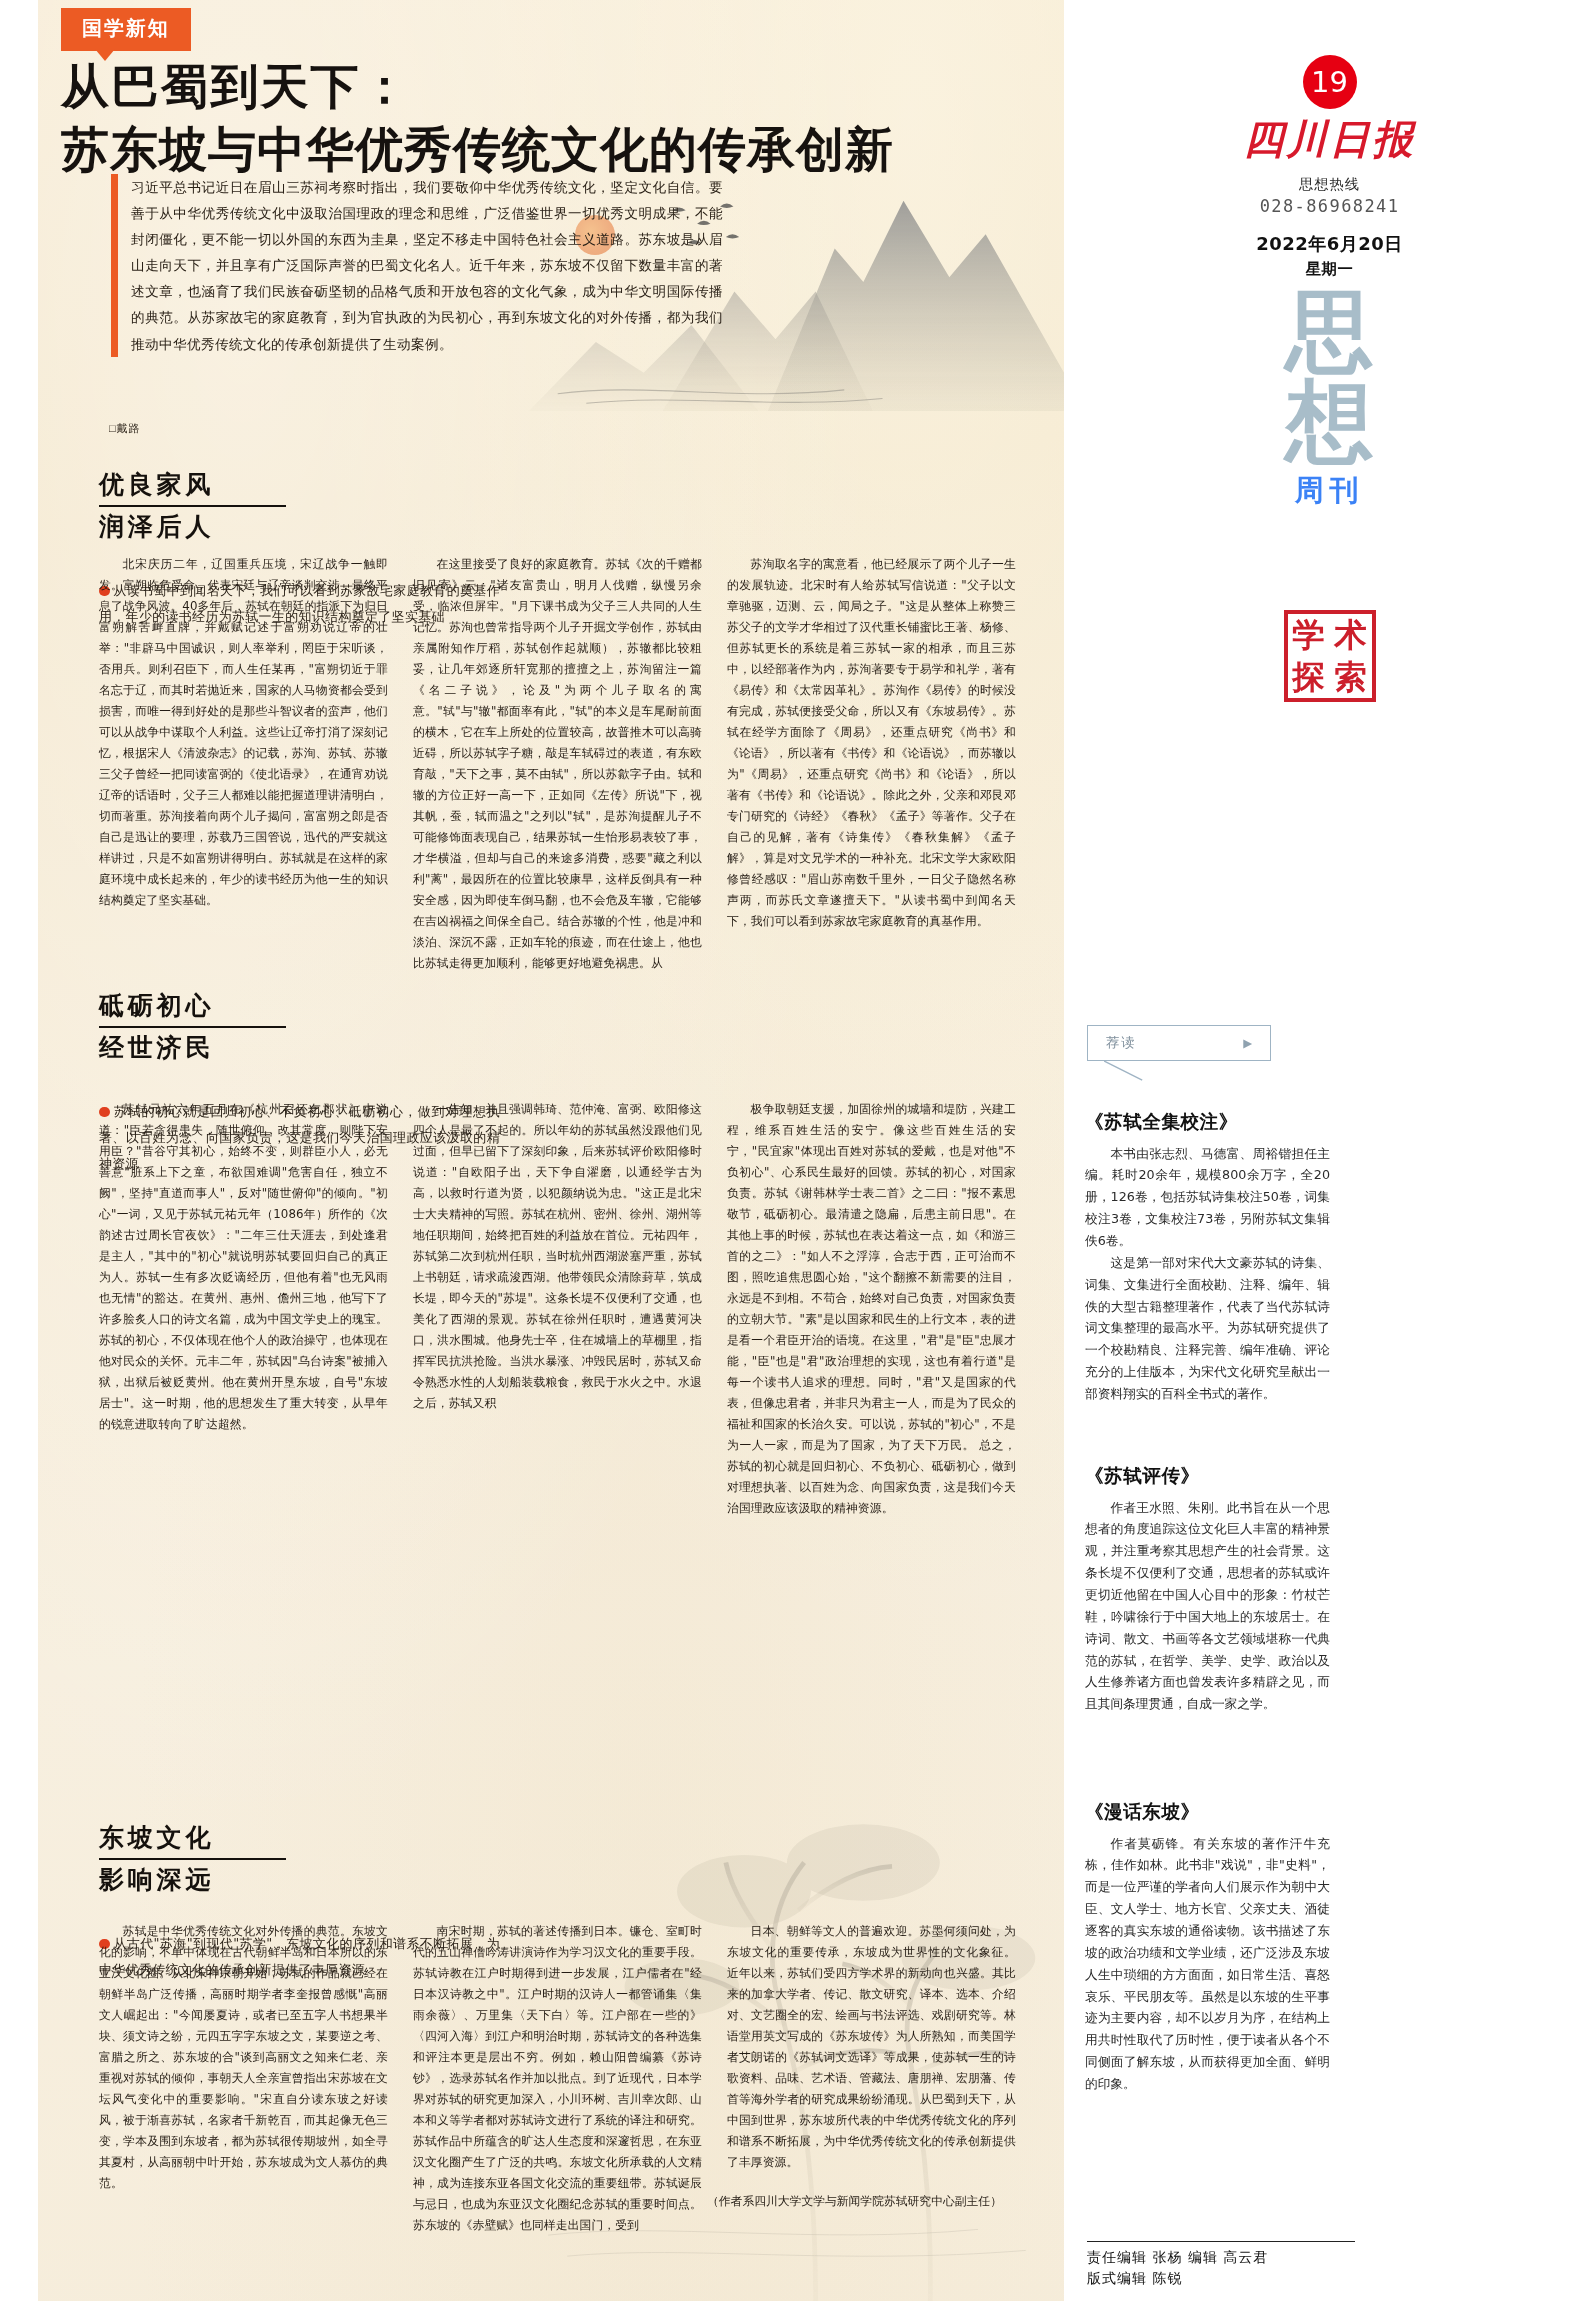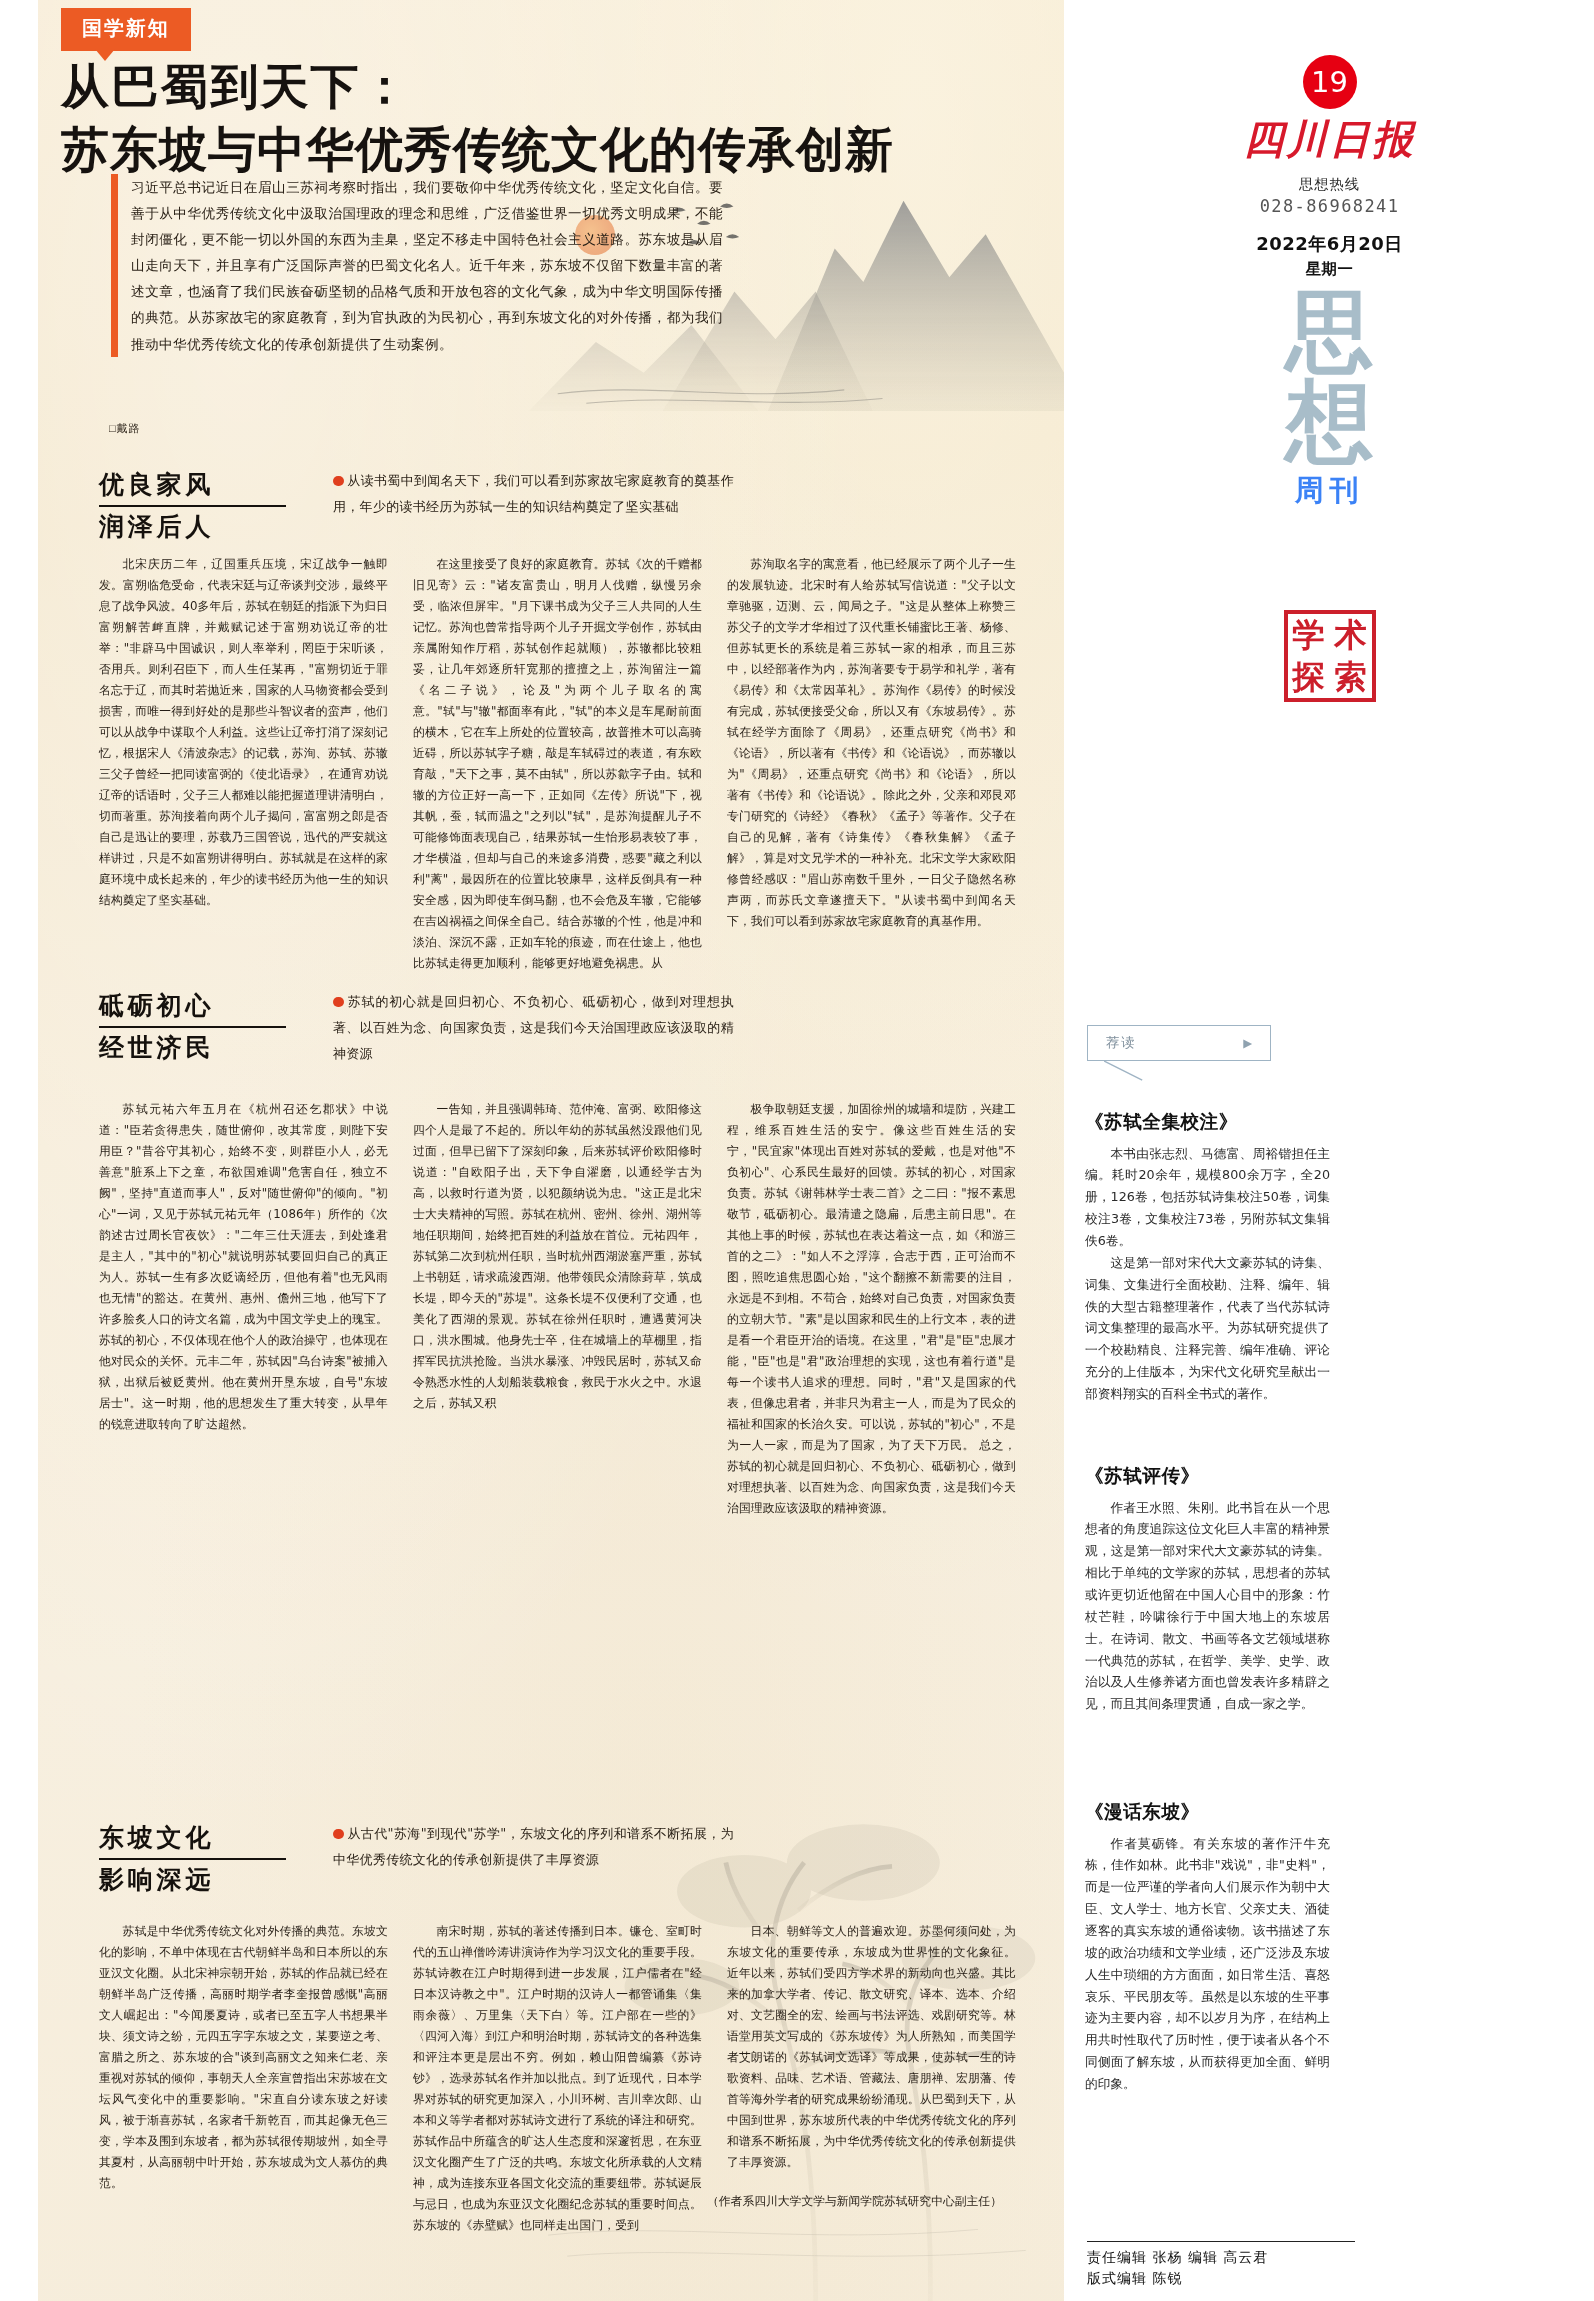--- a/index.html
+++ b/index.html
@@ -51,21 +51,21 @@
   
   .lead-wrap{position:absolute;left:73px;top:174px;width:612px;display:flex;gap:13.4px;}
   .lead-bar{width:6.7px;background:#ec5b24;flex:none;}
   .lead-text{font-size:13.6px;line-height:1.92;color:#2b2218;text-align:justify;
     font-family:"DejaVu Serif",serif;letter-spacing:0.4px;}
 
   .byline{position:absolute;left:71px;top:421px;font-size:11px;color:#2b2218;
     font-family:Liberation Mono, monospace;letter-spacing:1px;text-align:right;}
 
   
-  .sec{position:absolute;display:flex;gap:47px;}
+  .sec{position:absolute;display:flex;gap:34px;flex-direction:column;}
   .sec-title{width:187px;flex:none;}
   .sec-title .l1,.sec-title .l2{font-size:25px;font-weight:bold;letter-spacing:3.8px;color:#15110d;
      font-family:"DejaVu Sans",serif;line-height:1.35;}
   .sec-rule{height:1.9px;background:#15110d;margin:2.9px 0 3.8px 0;}
   .sec-abs{width:401px;font-size:13px;line-height:2.0;color:#2b2218;text-align:justify;
      font-family:"DejaVu Serif",serif;letter-spacing:0.3px;}
   .reddot{display:inline-block;width:10.5px;height:10.5px;border-radius:50%;background:#e03f1e;
      margin-right:3.8px;vertical-align:-1px;}
 
   
@@ -323,21 +323,21 @@
       <div class="book-title">《苏轼全集校注》</div>
       <div class="book-body">
         <p>本书由张志烈、马德富、周裕锴担任主编。耗时20余年，规模800余万字，全20册，126卷，包括苏轼诗集校注50卷，词集校注3卷，文集校注73卷，另附苏轼文集辑佚6卷。</p>
         <p>这是第一部对宋代大文豪苏轼的诗集、词集、文集进行全面校勘、注释、编年、辑佚的大型古籍整理著作，代表了当代苏轼诗词文集整理的最高水平。为苏轼研究提供了一个校勘精良、注释完善、编年准确、评论充分的上佳版本，为宋代文化研究呈献出一部资料翔实的百科全书式的著作。</p>
       </div>
     </div>
 
     <div class="bookblock" style="top:1463px;">
       <div class="book-title">《苏轼评传》</div>
       <div class="book-body">
-        <p>作者王水照、朱刚。此书旨在从一个思想者的角度追踪这位文化巨人丰富的精神景观，这是第一部对宋代大文豪苏轼的诗集。相比于单纯的文学家的苏轼，思想者的苏轼或许更切近他留在中国人心目中的形象：竹杖芒鞋，吟啸徐行于中国大地上的东坡居士。在诗词、散文、书画等各文艺领域堪称一代典范的苏轼，在哲学、美学、史学、政治以及人生修养诸方面也曾发表许多精辟之见，而且其间条理贯通，自成一家之学。</p>
+        <p>作者王水照、朱刚。此书旨在从一个思想者的角度追踪这位文化巨人丰富的精神景观，并注重考察其思想产生的社会背景。这条长堤不仅便利了交通，思想者的苏轼或许更切近他留在中国人心目中的形象：竹杖芒鞋，吟啸徐行于中国大地上的东坡居士。在诗词、散文、书画等各文艺领域堪称一代典范的苏轼，在哲学、美学、史学、政治以及人生修养诸方面也曾发表许多精辟之见，而且其间条理贯通，自成一家之学。</p>
       </div>
     </div>
 
     <div class="bookblock" style="top:1799px;">
       <div class="book-title">《漫话东坡》</div>
       <div class="book-body">
         <p>作者莫砺锋。有关东坡的著作汗牛充栋，佳作如林。此书非"戏说"，非"史料"，而是一位严谨的学者向人们展示作为朝中大臣、文人学士、地方长官、父亲丈夫、酒徒逐客的真实东坡的通俗读物。该书描述了东坡的政治功绩和文学业绩，还广泛涉及东坡人生中琐细的方方面面，如日常生活、喜怒哀乐、平民朋友等。虽然是以东坡的生平事迹为主要内容，却不以岁月为序，在结构上用共时性取代了历时性，便于读者从各个不同侧面了解东坡，从而获得更加全面、鲜明的印象。</p>
       </div>
     </div>
 

